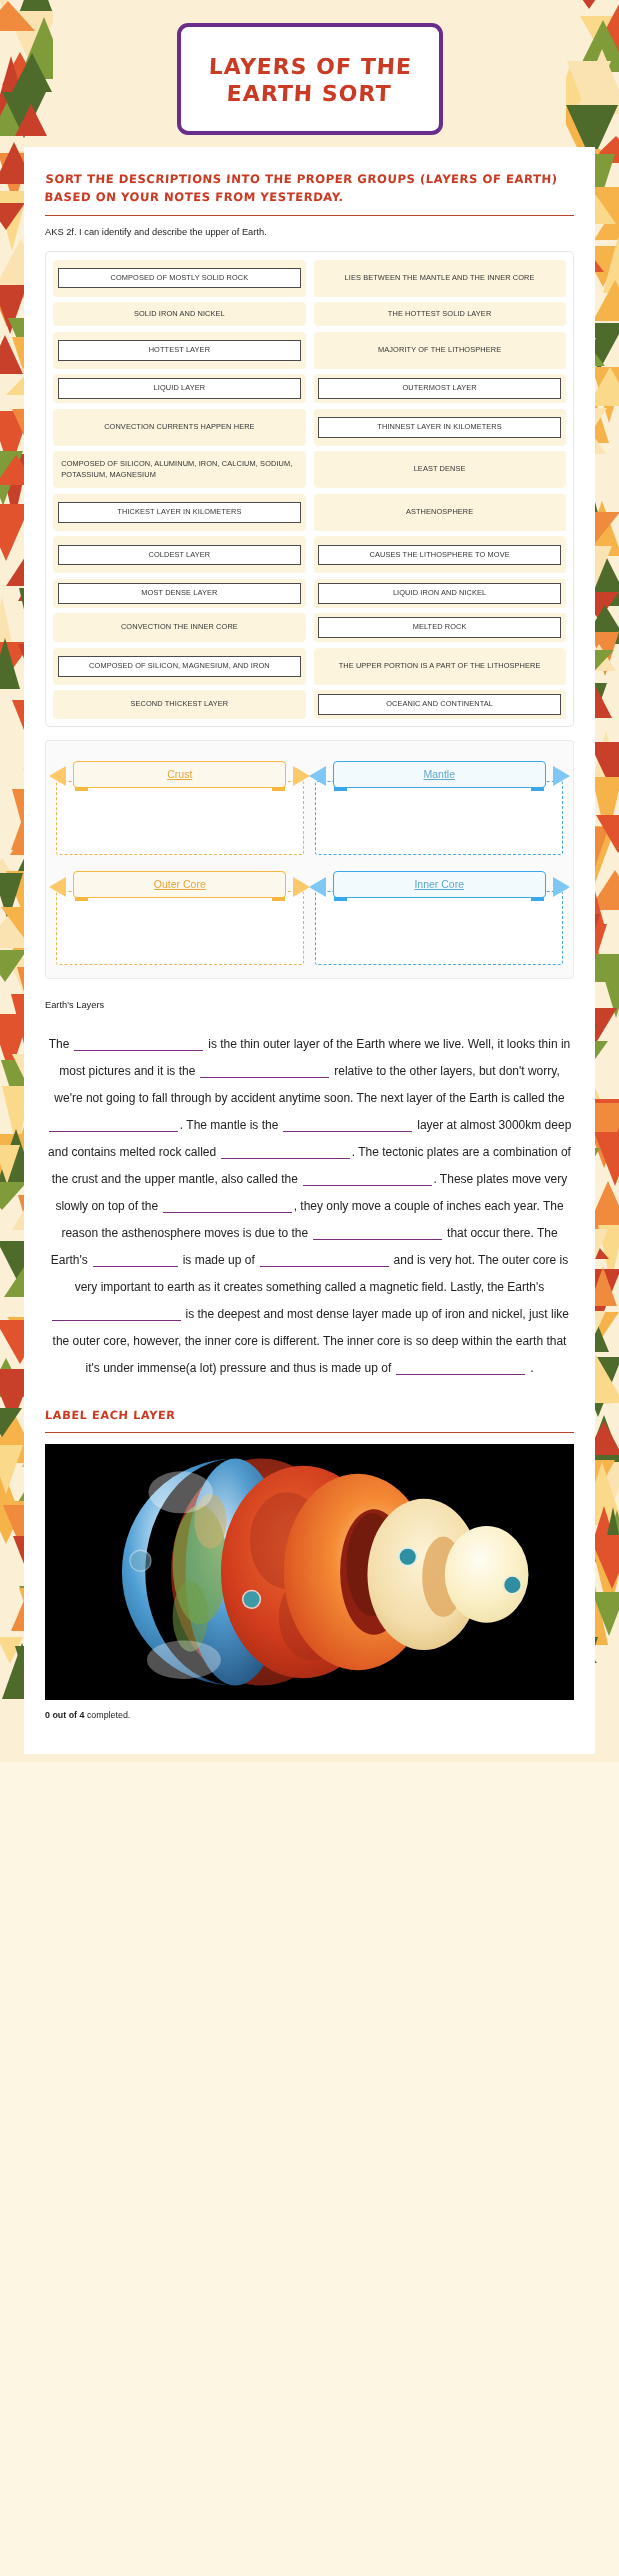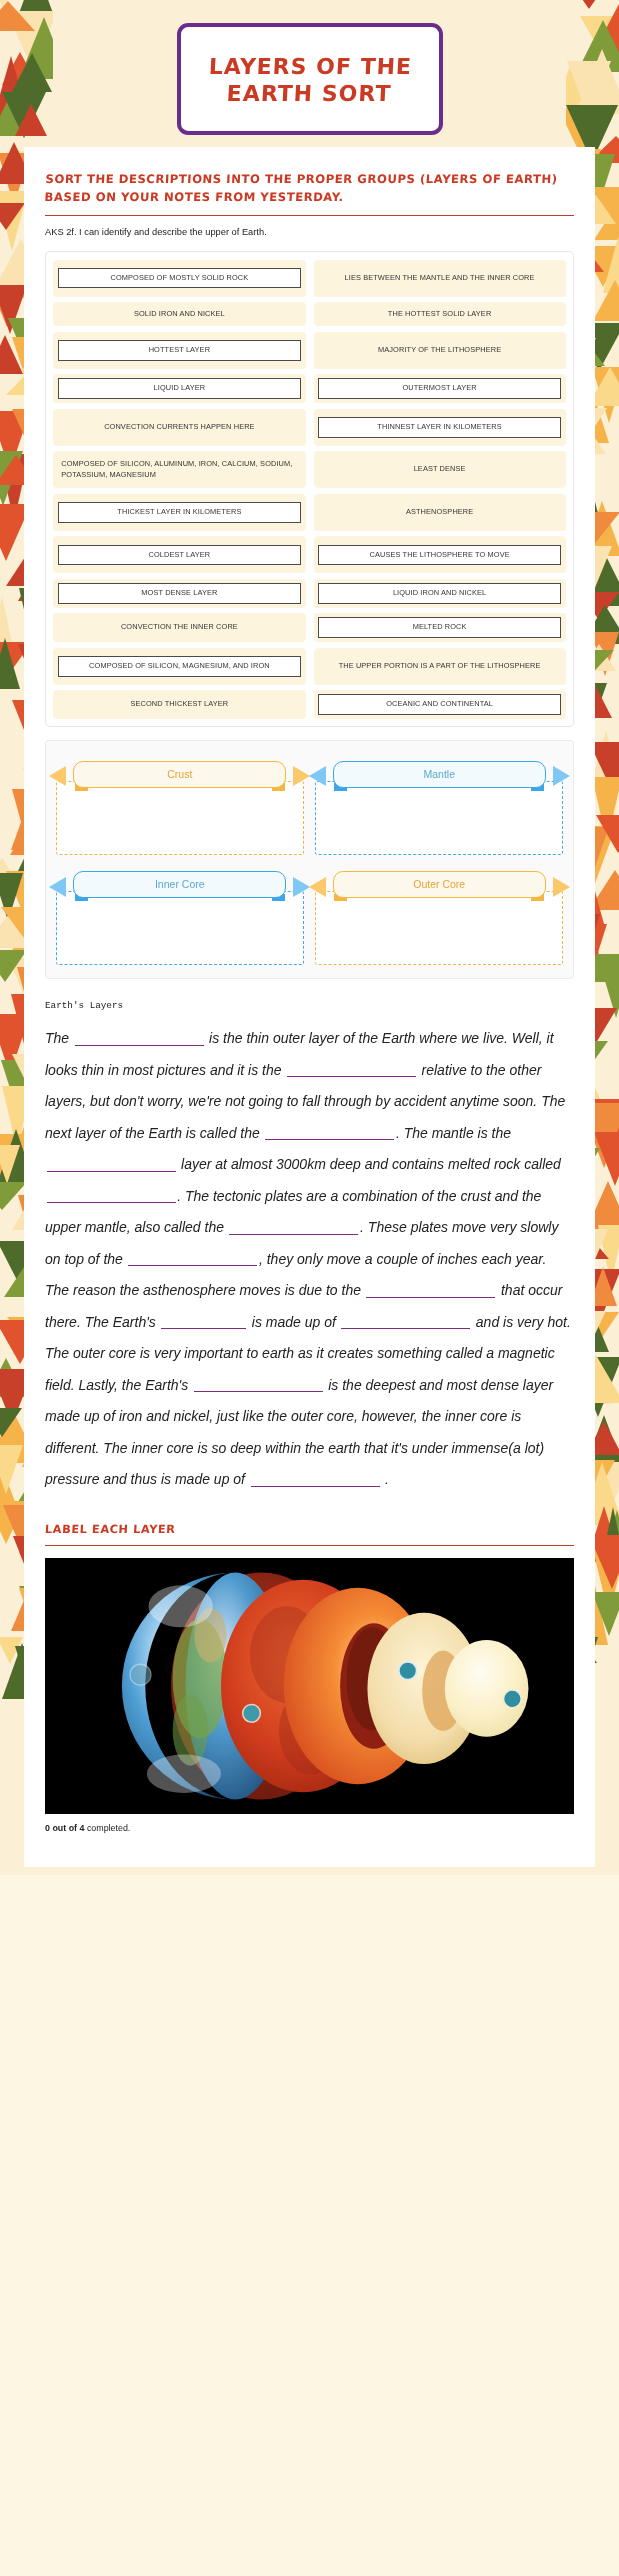--- a/index.html
+++ b/index.html
@@ -173,25 +173,26 @@
     position: absolute;
     bottom: 0.8px;
     width: 13px; height: 7.3px;
   }
   .ribbon .tab.l { left: 1.6px; }
   .ribbon .tab.r { right: 1.6px; }
   .ribbon .label {
     position: relative;
     z-index: 4;
     width: 100%;
-    border-radius: 10px;
+    border-radius: 4px;
     text-align: center;
     font-size: 10.5px;
     padding: 7.3px 4.8px;
     line-height: 1;
+    text-decoration: underline;
   }
 
   .zone.crust  .wing.l { border-right: 17.7px solid #fbc96a; border-left: 0; }
   .zone.crust  .wing.r { border-left: 17.7px solid #fbc96a; border-right: 0; }
   .zone.crust  .tab { background: #f5b73f; }
   .zone.crust  .label { background: #fdf8ec; border: 1.6px solid #f5b73f; color: #e8a33a; }
 
   .zone.mantle .wing.l { border-right: 17.7px solid #7fc8f5; border-left: 0; }
   .zone.mantle .wing.r { border-left: 17.7px solid #7fc8f5; border-right: 0; }
   .zone.mantle .tab { background: #3aa8e8; }
@@ -204,29 +205,27 @@
     background: #ffffff;
   }
   .zone.crust  .drop-area { border: 1.6px dashed #e8b54a; }
   .zone.mantle .drop-area { border: 1.6px dashed #4aa6e0; }
 
   
   .para-block { margin-top: 21px; }
   .para-title {
     font-size: 9.3px;
     color: #222;
-    margin-bottom: 12px;
-    font-family: Liberation Mono, monospace;
+    margin-bottom: 21px;
   }
   .para {
-    font-size: 14px;
+    font-size: 12px;
     color: #222;
     line-height: 2.25;
-    text-align: left;
-    font-style: italic;
+    text-align: center;
   }
   .blank {
     display: inline-block;
     border-bottom: 1.2px solid #7a2d7a;
     width: 109px;
     height: 11.3px;
     vertical-align: -2.4px;
     margin: 0 1.6px;
   }
   .blank.w-sm { width: 85px; }
@@ -600,37 +599,37 @@
         <div class="zone mantle">
           <div class="ribbon">
             <span class="wing l"></span>
             <span class="wing r"></span>
             <span class="tab l"></span>
             <span class="tab r"></span>
             <div class="label">Mantle</div>
           </div>
           <div class="drop-area"></div>
         </div>
+        <div class="zone crust">
+          <div class="ribbon">
+            <span class="wing l"></span>
+            <span class="wing r"></span>
+            <span class="tab l"></span>
+            <span class="tab r"></span>
+            <div class="label">Outer Core</div>
+          </div>
+          <div class="drop-area"></div>
+        </div>
         <div class="zone mantle">
           <div class="ribbon">
             <span class="wing l"></span>
             <span class="wing r"></span>
             <span class="tab l"></span>
             <span class="tab r"></span>
             <div class="label">Inner Core</div>
-          </div>
-          <div class="drop-area"></div>
-        </div>
-        <div class="zone crust">
-          <div class="ribbon">
-            <span class="wing l"></span>
-            <span class="wing r"></span>
-            <span class="tab l"></span>
-            <span class="tab r"></span>
-            <div class="label">Outer Core</div>
           </div>
           <div class="drop-area"></div>
         </div>
       </div>
 
     <div class="para-block">
       <div class="para-title">Earth's Layers</div>
       <div class="para" id="paragraph"><span>The </span><span class="blank w-lg"></span><span> is the thin outer layer of the Earth where we live. Well, it looks thin in most pictures and it is the </span><span class="blank w-lg"></span><span> relative to the other layers, but don't worry, we're not going to fall through by accident anytime soon. The next layer of the Earth is called the </span><span class="blank w-lg"></span><span>. The mantle is the </span><span class="blank w-lg"></span><span> layer at almost 3000km deep and contains melted rock called </span><span class="blank w-lg"></span><span>. The tectonic plates are a combination of the crust and the upper mantle, also called the </span><span class="blank w-lg"></span><span>. These plates move very slowly on top of the </span><span class="blank w-lg"></span><span>, they only move a couple of inches each year. The reason the asthenosphere moves is due to the </span><span class="blank w-lg"></span><span> that occur there. The Earth's </span><span class="blank w-sm"></span><span> is made up of </span><span class="blank w-lg"></span><span> and is very hot. The outer core is very important to earth as it creates something called a magnetic field. Lastly, the Earth's </span><span class="blank w-lg"></span><span> is the deepest and most dense layer made up of iron and nickel, just like the outer core, however, the inner core is different. The inner core is so deep within the earth that it's under immense(a lot) pressure and thus is made up of </span><span class="blank w-lg"></span><span> .</span></div>
     </div>
 

